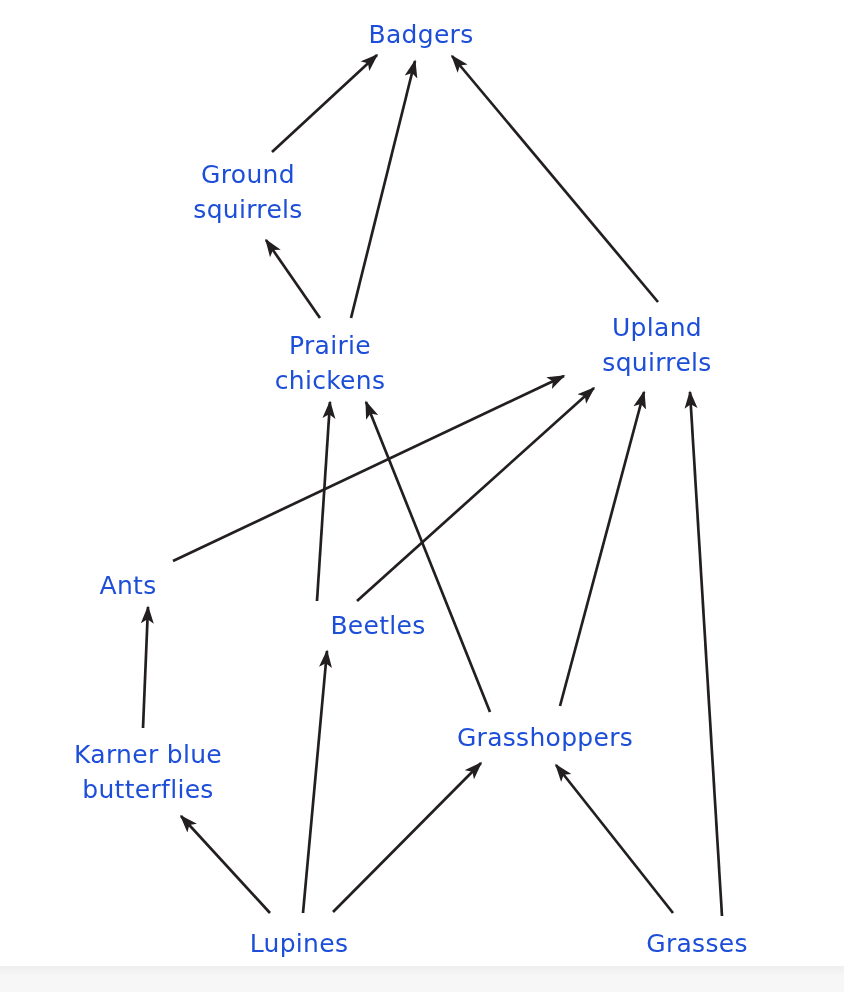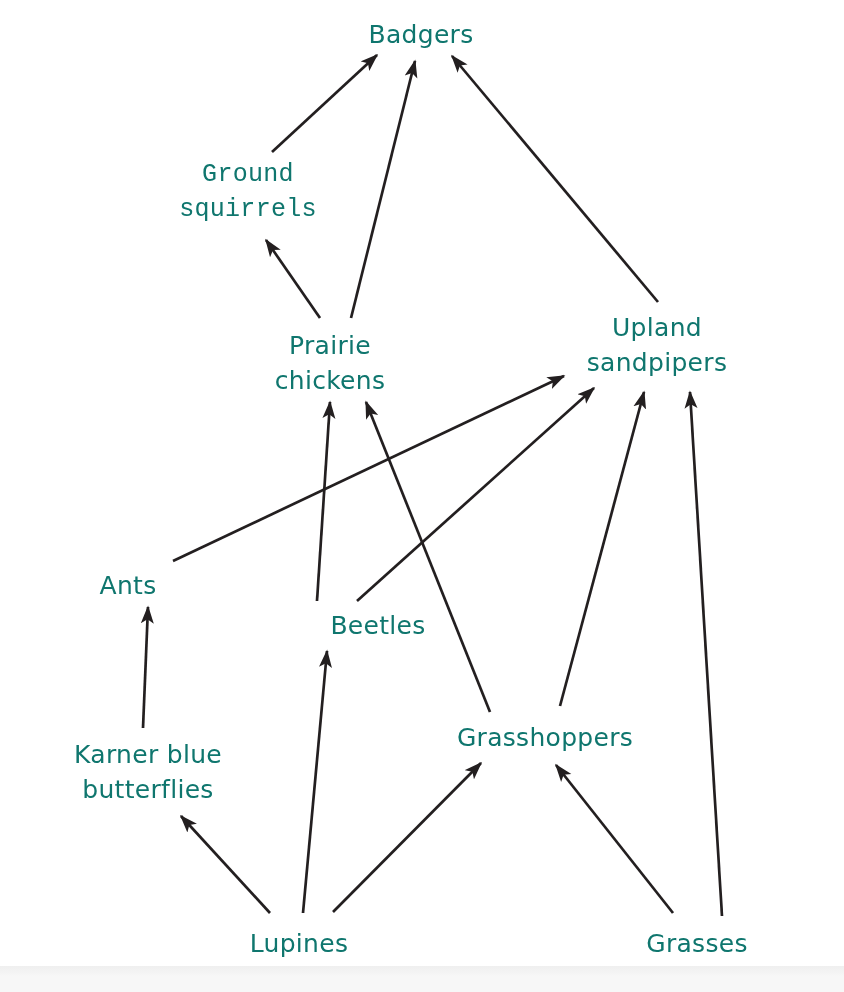--- a/index.html
+++ b/index.html
@@ -23,21 +23,21 @@
     height: 992px;
   }
   .node {
     position: absolute;
     transform: translate(-50%, -50%);
     white-space: pre-line;
     text-align: center;
     font-size: 25px;
     line-height: 35px;
     letter-spacing: 0.3px;
-    color: #0f766e;
+    color: #1d4ed8;
     user-select: none;
   }
   #bottom-strip {
     position: absolute;
     left: 0;
     right: 0;
     top: 966px;
     height: 26px;
     background: linear-gradient(to bottom, #efefef 0px, #f4f4f4 7px, #f7f7f7 10px, #f7f7f7 100%);
   }
@@ -63,26 +63,26 @@
       <line x1="560" y1="706" x2="644" y2="392" stroke="#231f20" stroke-width="2.7" marker-end="url(#arrowhead)"></line>
       <line x1="722" y1="916" x2="690" y2="392" stroke="#231f20" stroke-width="2.7" marker-end="url(#arrowhead)"></line>
       <line x1="143" y1="728" x2="148" y2="607" stroke="#231f20" stroke-width="2.7" marker-end="url(#arrowhead)"></line>
       <line x1="270" y1="913" x2="181" y2="816" stroke="#231f20" stroke-width="2.7" marker-end="url(#arrowhead)"></line>
       <line x1="303" y1="913" x2="327" y2="651" stroke="#231f20" stroke-width="2.7" marker-end="url(#arrowhead)"></line>
       <line x1="333" y1="912" x2="481" y2="763" stroke="#231f20" stroke-width="2.7" marker-end="url(#arrowhead)"></line>
       <line x1="673" y1="913" x2="556" y2="765" stroke="#231f20" stroke-width="2.7" marker-end="url(#arrowhead)"></line>
     </svg>
   <div id="nodes-layer">
       <div class="node" style="left: 421px; top: 34px;">Badgers</div>
-      <div class="node" style="left: 248px; top: 192px; font-family: Liberation Mono, monospace;">Ground
+      <div class="node" style="left: 248px; top: 192px;">Ground
 squirrels</div>
       <div class="node" style="left: 330px; top: 363px;">Prairie
 chickens</div>
       <div class="node" style="left: 657px; top: 345px;">Upland
-sandpipers</div>
+squirrels</div>
       <div class="node" style="left: 128px; top: 585px;">Ants</div>
       <div class="node" style="left: 333px; top: 625px; margin-left: 45px;">Beetles</div>
       <div class="node" style="left: 520px; top: 737px; margin-left: 25px;">Grasshoppers</div>
       <div class="node" style="left: 148px; top: 772px;">Karner blue
 butterflies</div>
       <div class="node" style="left: 299px; top: 943px; text-align: center;">Lupines</div>
       <div class="node" style="left: 697px; top: 943px;">Grasses</div>
     </div>
   <div id="bottom-strip"></div>
 </div>

